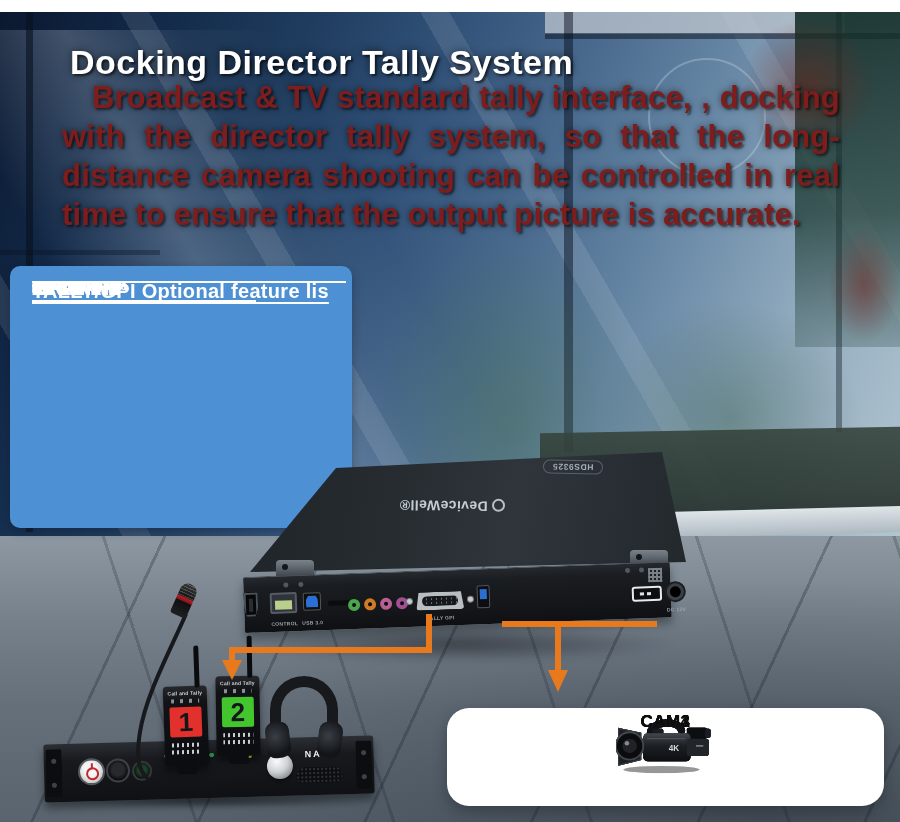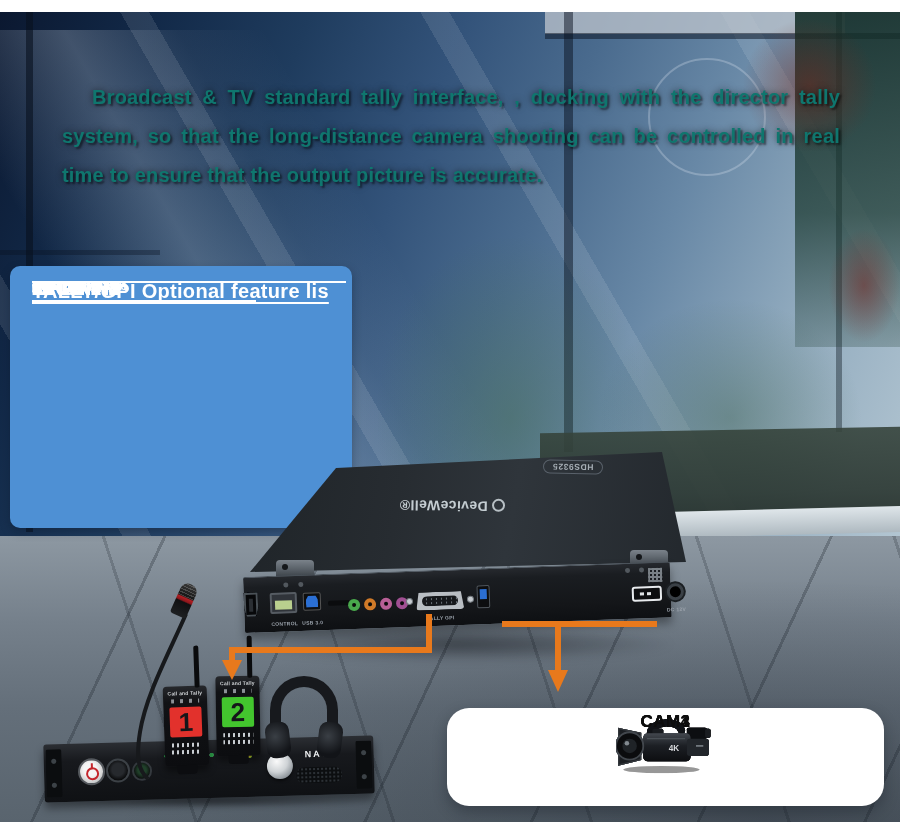--- a/index.html
+++ b/index.html
@@ -36,21 +36,21 @@
     background:linear-gradient(180deg,#8d98a2 0%,#75808b 30%,#646f7a 60%,#59646e 100%);}
   .pavement::before{content:"";position:absolute;inset:0;
     background:repeating-linear-gradient(115deg,transparent 0 148px,rgba(25,32,40,.28) 148px 151px),
                repeating-linear-gradient(72deg,transparent 0 185px,rgba(25,32,40,.22) 185px 188px);}
   .pavement::after{content:"";position:absolute;inset:0;
     background:radial-gradient(ellipse at 85% 100%,rgba(20,26,34,.35),transparent 60%);}
 
   
   .title{left:70px;top:20px;width:620px;color:#fff;font-size:34px;font-weight:800;letter-spacing:.5px;
     text-shadow:0 0 8px rgba(0,0,0,.65),2px 2px 2px rgba(0,0,0,.5);z-index:6;}
-  .desc{left:62px;top:78px;width:778px;color:#0f766e;font-size:20px;font-weight:700;line-height:39px;
+  .desc{left:62px;top:78px;width:778px;color:#7f1d1d;font-size:31px;font-weight:700;line-height:39px;
     text-align:justify;text-indent:30px;letter-spacing:.2px;
     text-shadow:0 0 7px rgba(0,0,0,.6),2px 2px 2px rgba(0,0,0,.45);z-index:6;margin:0;}
 
   
   .ftable{left:10px;top:266px;width:342px;height:262px;background:var(--table-blue,#4e90d4);
     border-radius:10px 10px 30px 10px;box-shadow:0 4px 10px rgba(10,20,40,.35);z-index:7;padding:12px 0 0 16px;}
   .ftable *{position:static;}
   .ft-title{display:block;color:#fff;font-size:20px;font-weight:800;letter-spacing:.3px;
     text-decoration:underline;text-underline-offset:4px;margin:2px 0 28px 6px;}
   .ft-head{display:grid;grid-template-columns:44px 128px 52px 1fr;width:314px;margin-left:6px;
@@ -218,20 +218,21 @@
   <div class="green-mid"></div>
   <div class="green-mid2"></div>
   <div class="tree-right"></div>
   <div class="tree-red"></div>
   <div class="tree-red2"></div>
   <div class="hedge"></div>
   <div class="curb"></div>
   <div class="pavement"></div>
   <div class="top-strip"></div>
 
+  <h1 class="title">Docking Director Tally System</h1>
   <p class="desc">Broadcast &amp; TV standard tally interface, , docking with the director tally system, so that the long-distance camera shooting can be controlled in real time to ensure that the output picture is accurate.</p>
 
   <section class="ftable">
     <span class="ft-title">TALLY/GPI Optional feature lis</span>
     <div class="ft-head">
       <span>PIN</span>
       <span>( Call ) function</span>
       <span>PIN</span>
       <span>( GPI ) accurate</span>
     </div>

